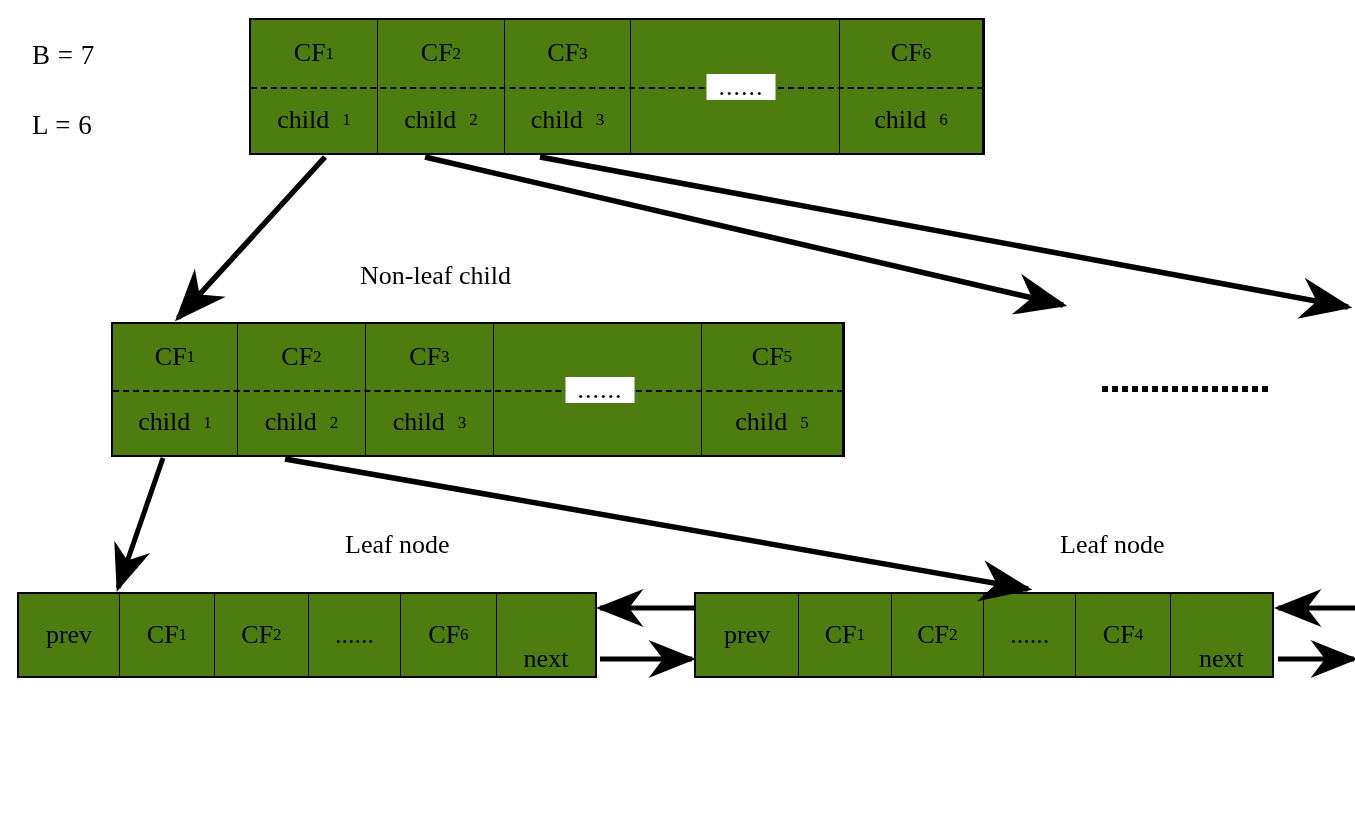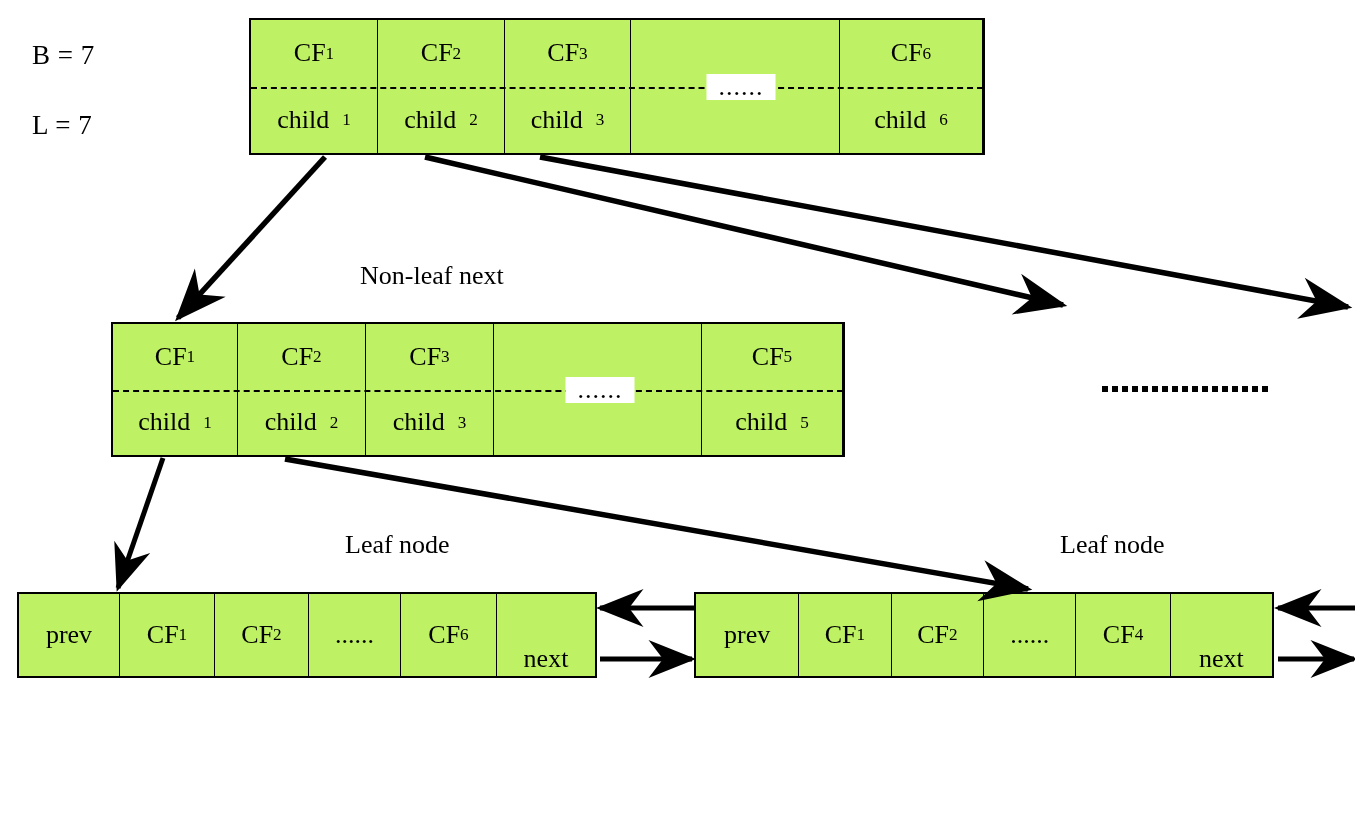--- a/index.html
+++ b/index.html
@@ -28,21 +28,21 @@
     position: absolute;
     font-size: 26px;
     white-space: nowrap;
   }
 
   
   .node {
     position: absolute;
     box-sizing: border-box;
     border: 2px solid #000;
-    background: #bef264;
+    background: #4d7c0f;
     display: flex;
     flex-direction: row;
     text-align: right;
   }
   .cell {
     position: relative;
     box-sizing: border-box;
     border-right: 1.5px solid #000;
     display: flex;
     flex-direction: column;
@@ -153,21 +153,21 @@
     border-left: 3px solid #000;
     border-right: 3px solid #000;
   }
 </style>
 </head>
 <body>
 
 <div id="canvas">
 
   <div class="param-label" style="left:32px; top:40px;">B = 7</div>
-  <div class="param-label" style="left:32px; top:110px;">L = 7</div>
+  <div class="param-label" style="left:32px; top:110px;">L = 6</div>
 
   <div class="node" id="root-node" style="left:249px; top:18px; width:736px; height:137px;">
     <div class="cell two-row" style="width:127px;">
       <div class="cf">
           <span>CF</span>
           <sub>1</sub>
         </div>
       <div class="child">
           <span>child</span>
           <sub>1</sub>
@@ -253,21 +253,21 @@
         </div>
       <div class="child">
           <span>child</span>
           <sub>5</sub>
         </div>
     </div>
     <div class="dash-divider"></div>
     <div class="divider-ellipsis" style="left:487px;">......</div>
   </div>
 
-  <div class="node-caption" style="left:360px; top:261px;">Non-leaf next</div>
+  <div class="node-caption" style="left:360px; top:261px;">Non-leaf child</div>
 
   <div class="dot-row" style="left:1102px; top:386px;">
     <i></i>
       <i></i>
       <i></i>
       <i></i>
       <i></i>
       <i></i>
       <i></i>
       <i></i>

